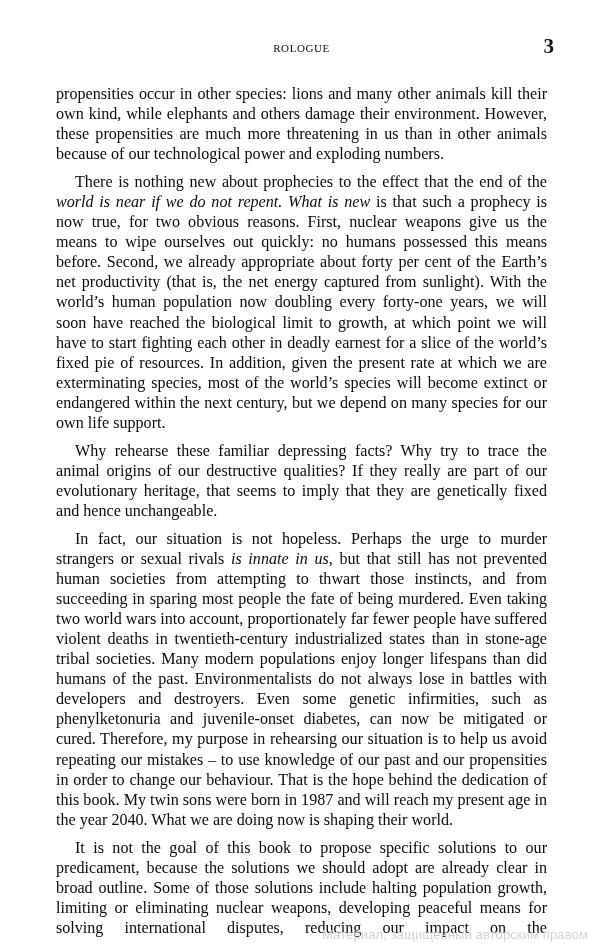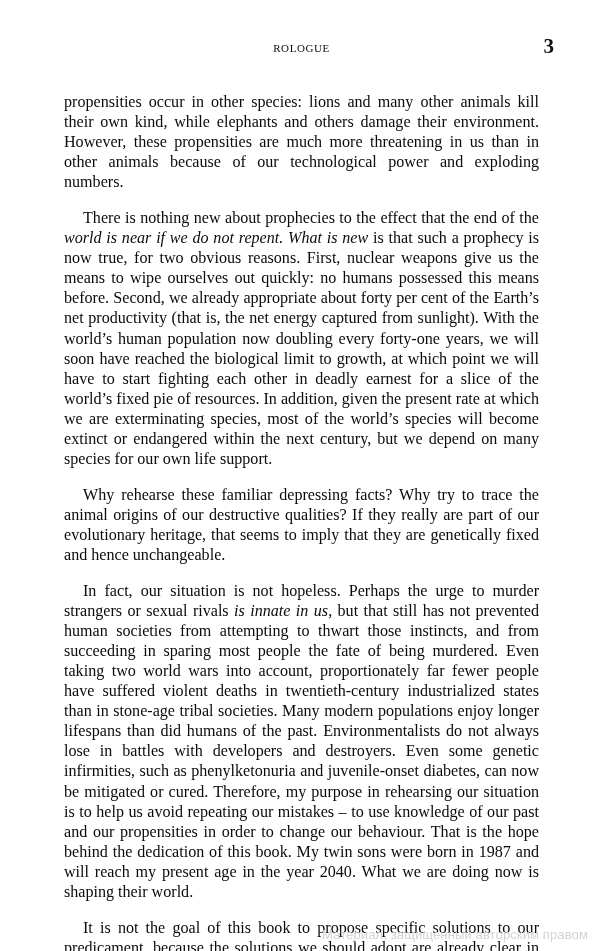--- a/index.html
+++ b/index.html
@@ -60,21 +60,21 @@
     left: 48px;
     top: 76px;
     width: 507px;
     font-size: 16.1px;
     line-height: 20.05px;
     text-align: justify;
     text-justify: inter-word;
     color: #0a0a0a;
   }
   .textblock p {
-    margin: 16px;
+    margin: 8px;
     text-indent: 19px;
     hyphens: none;
   }
   .textblock p.noindent {
     text-indent: 0;
   }
   .textblock p:last-child {
     text-align-last: justify;
   }
   em { }

